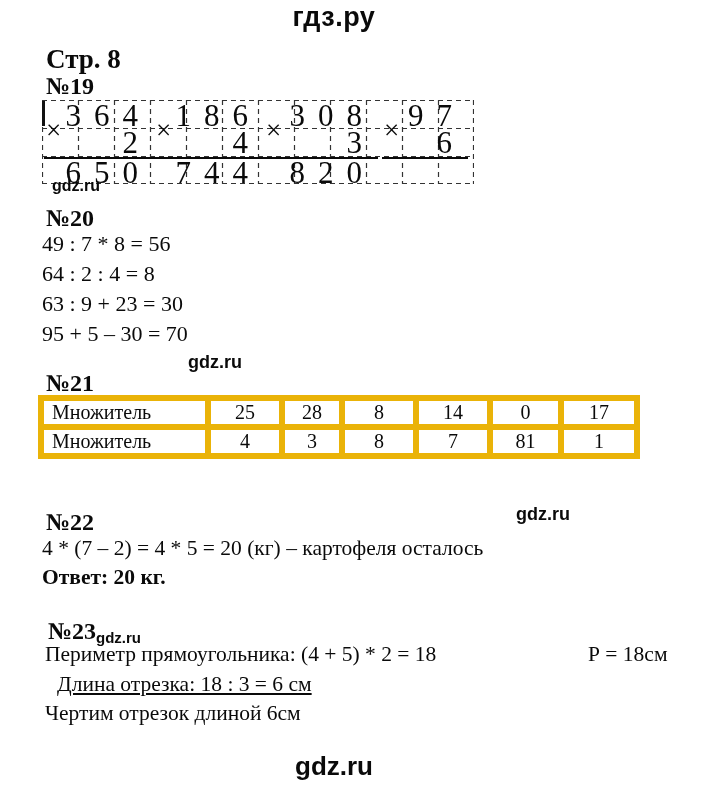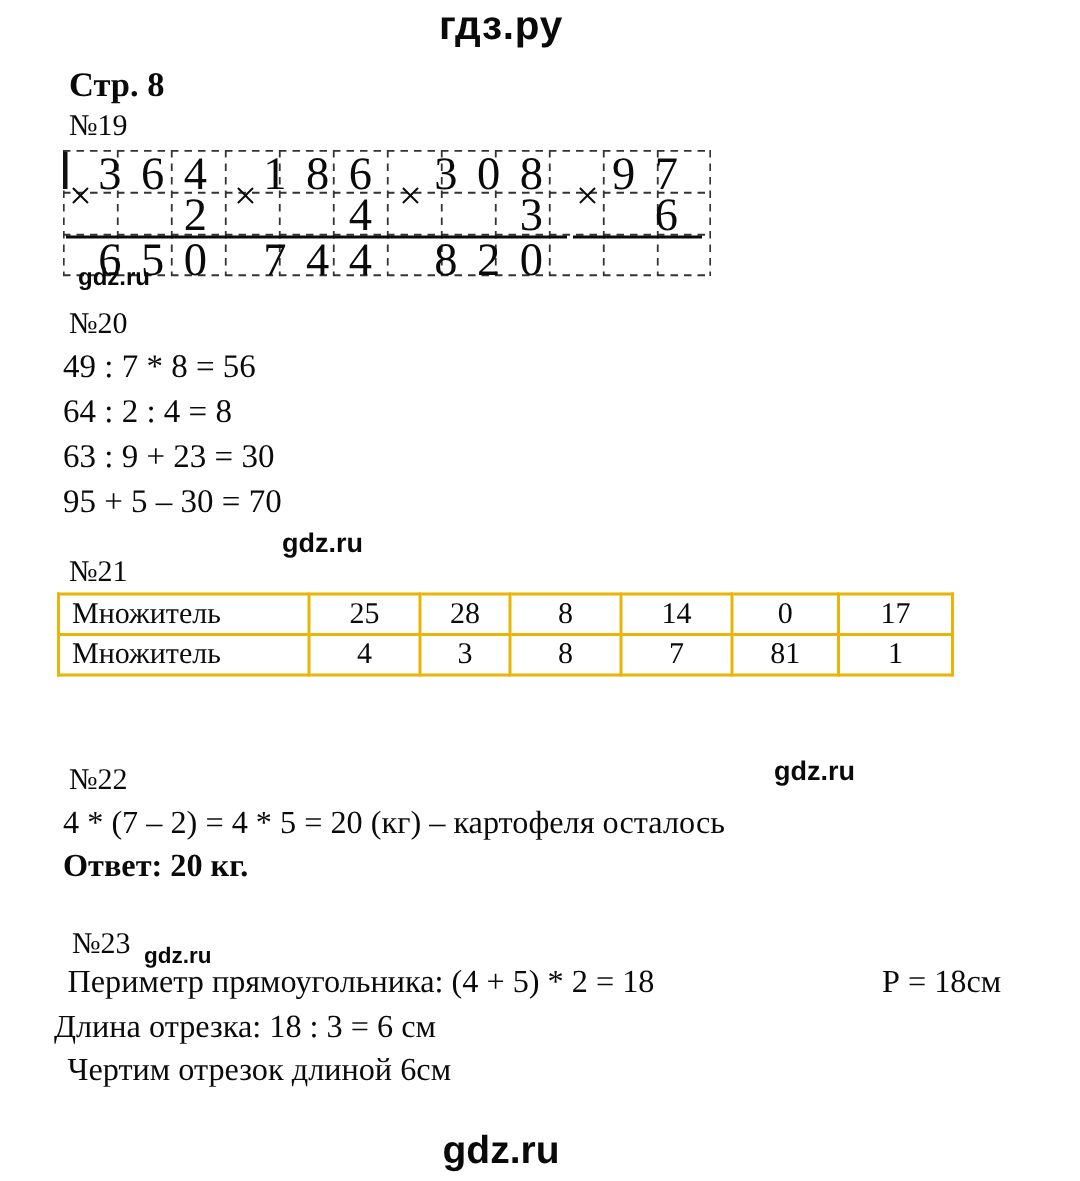--- a/index.html
+++ b/index.html
@@ -15,23 +15,23 @@
   }
 
   .site-header {
     position: absolute; top: 2px; left: 0; width: 100%;
     text-align: center; font-weight: bold; font-size: 27px;
     font-family: "Liberation Sans", sans-serif;
     letter-spacing: 0.5px;
   }
   .page-title {
     position: absolute; left: 46px; top: 44px;
-    font-weight: bold; font-size: 23px;
-  }
-  .task-label { position: absolute; font-size: 20px; }
+    font-weight: bold; font-size: 27px;
+  }
+  .task-label { position: absolute; font-size: 24px; font-weight: bold; }
 
   
   .grid-wrap { position: absolute; left: 42px; top: 100px; width: 432px; height: 96px; }
   .grid-svg { position: absolute; left: 0; top: 0; }
   .pen-mark { position: absolute; left: 0px; top: 1px; width: 3px; height: 25px; background: #111; }
   .mult { position: absolute; top: 0; height: 92px; font-size: 31px; }
   .mult .m-row {
     text-align: right; letter-spacing: 13px; padding-right: 1px;
     height: 28px; line-height: 28px; white-space: nowrap;
   }
@@ -59,21 +59,21 @@
   .eq-list { position: absolute; left: 42px; top: 229px; font-size: 22px; }
   .eq-list .eq { height: 30px; line-height: 30px; white-space: nowrap; }
 
   
   table.t21 {
     position: absolute; left: 38px; top: 395px;
     border-collapse: collapse; table-layout: fixed;
     font-size: 20px;
   }
   table.t21 td {
-    border: 2px solid #eab308; height: 27px;
+    border: 6px solid #eab308; height: 27px;
     text-align: center; padding: 0 2px; overflow: hidden;
   }
   table.t21 td.rowhead { text-align: left; padding-left: 8px; }
 
   
   .text-line { position: absolute; font-size: 21.5px; white-space: nowrap; }
   .p-right { position: absolute; left: 543px; top: 0; }
 
   .site-footer {
     position: absolute; top: 751px; left: 0; width: 100%;
@@ -200,18 +200,18 @@
   <div class="task-label" style="left:46px; top:509px;">№22</div>
   <div class="text-line" style="left:42px; top:536px;">4 * (7 – 2) = 4 * 5 = 20 (кг) – картофеля осталось</div>
   <div class="text-line" style="left:42px; top:565px;font-weight:bold;">Ответ: 20 кг.</div>
 
   <div class="task-label" style="left:48px; top:618px;">№23</div>
   <div class="watermark wm-23">gdz.ru</div>
   <div class="text-line" style="left:45px; top:642px; width:640px;">
     <span>Периметр прямоугольника:  (4 + 5) * 2 = 18</span>
     <span class="p-right">Р = 18см</span>
   </div>
-  <div class="text-line" style="left:36px; top:672px;">Длина отрезка:  18 : 3 = 6 см</div>
+  <div class="text-line" style="left:57px; top:672px;text-decoration:underline;">Длина отрезка:  18 : 3 = 6 см</div>
   <div class="text-line" style="left:45px; top:701px;">Чертим отрезок длиной 6см</div>
 
   <div class="site-footer">gdz.ru</div>
 
 </div>
 
 </body></html>

